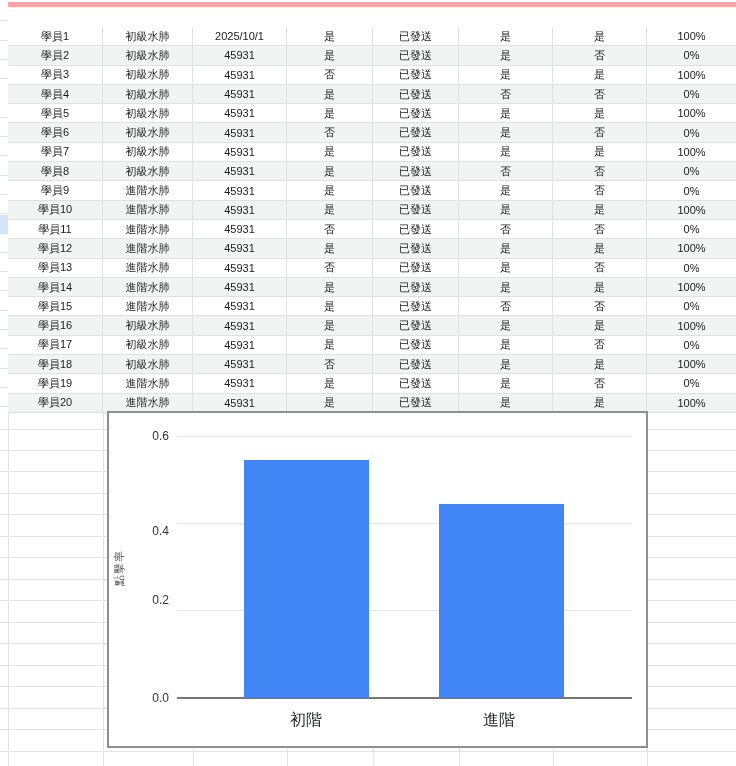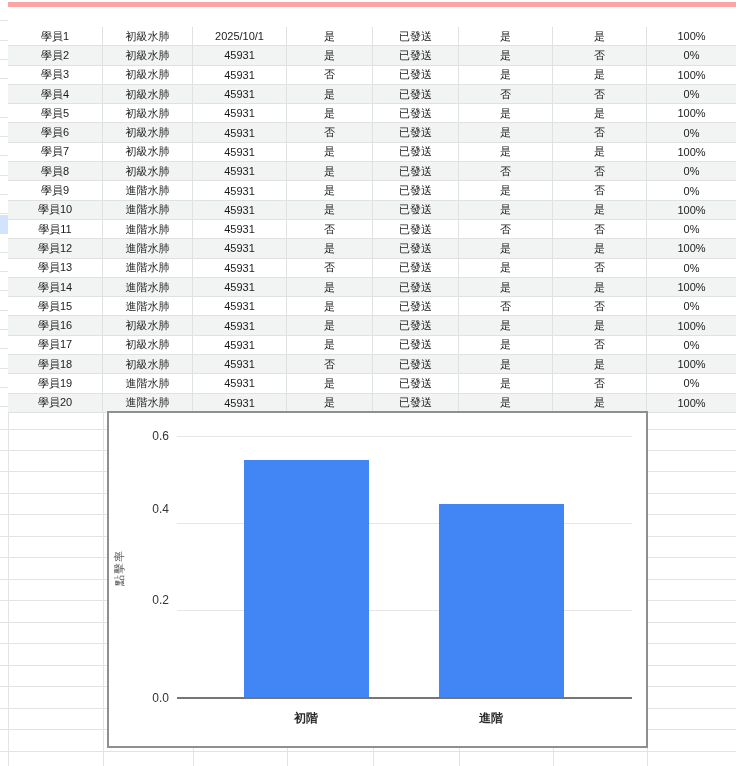--- a/index.html
+++ b/index.html
@@ -51,21 +51,21 @@
   #chart-inner{position:absolute;left:0;top:0;width:537px;height:333px;}
   .gridline{position:absolute;height:1px;background:#e6e6e6;left:68px;width:455px;}
   #axis-line{position:absolute;height:2px;background:#757575;left:68px;width:455px;top:284px;}
   .ytick{
     position:absolute;left:6px;width:54px;text-align:right;
     font-size:12px;color:#333;line-height:14px;
   }
   .bar{position:absolute;bottom:49px;background:#4285f4;width:125px;}
   .xlabel{
     position:absolute;top:297px;width:140px;text-align:center;
-    font-size:12px;color:#28292b;font-weight:bold;
+    font-size:16px;color:#28292b;
   }
   #y-title{
     position:absolute;left:-44px;top:147px;width:110px;height:16px;
     transform:rotate(-90deg);transform-origin:center;
     text-align:center;font-size:11px;color:#555;letter-spacing:1px;
   }
 </style>
 </head>
 <body>
 
@@ -299,27 +299,27 @@
 </div>
 
 <div id="chart">
   <div id="chart-inner">
     <div id="y-title">點擊率</div>
     <div id="grid-layer">
         <div class="ytick" style="top: 278px;">0.0</div>
         <div class="gridline" style="top: 197px;"></div>
         <div class="ytick" style="top: 180px;">0.2</div>
         <div class="gridline" style="top: 110px;"></div>
-        <div class="ytick" style="top: 89px; text-align: right;">0.4</div>
+        <div class="ytick" style="top: 111px; text-align: right;">0.4</div>
         <div class="gridline" style="top: 23px;"></div>
         <div class="ytick" style="top: 16px;">0.6</div>
       </div>
     <div id="axis-line"></div>
     <div id="bars-layer">
         <div class="bar" style="left: 134.5px; height: 237px; background: rgb(66, 133, 244);"></div>
         <div class="bar" style="left: 329.5px; height: 193px; background: rgb(66, 133, 244);"></div>
       </div>
     <div id="xlabels-layer">
         <div class="xlabel" style="left: 127px;">初階</div>
-        <div class="xlabel" style="left: 312px;">進階</div>
+        <div class="xlabel" style="left: 320px;">進階</div>
       </div>
   </div>
 </div>
 
 </body></html>

